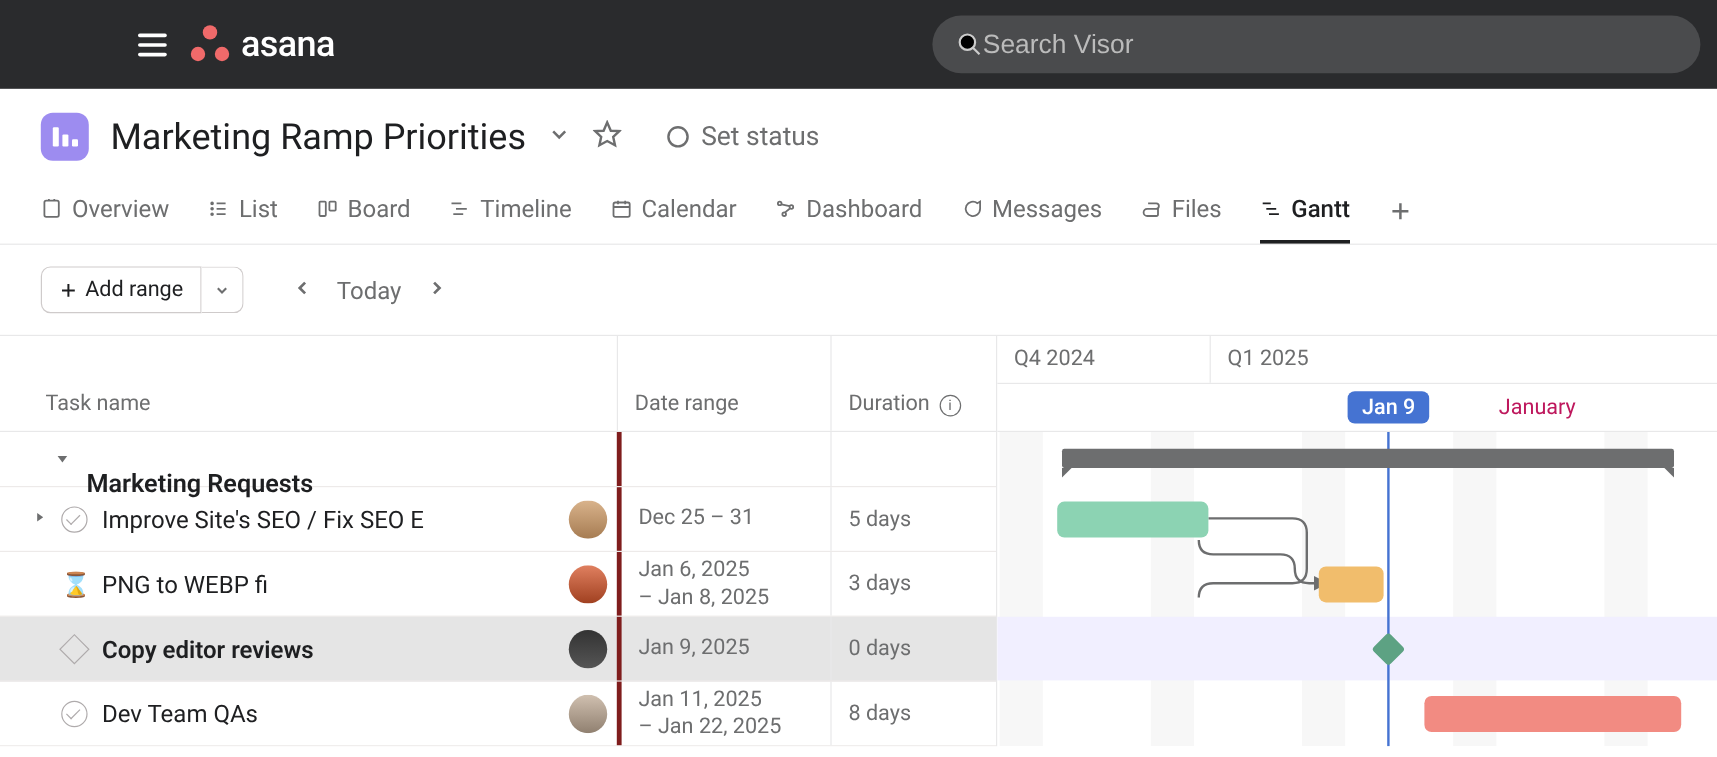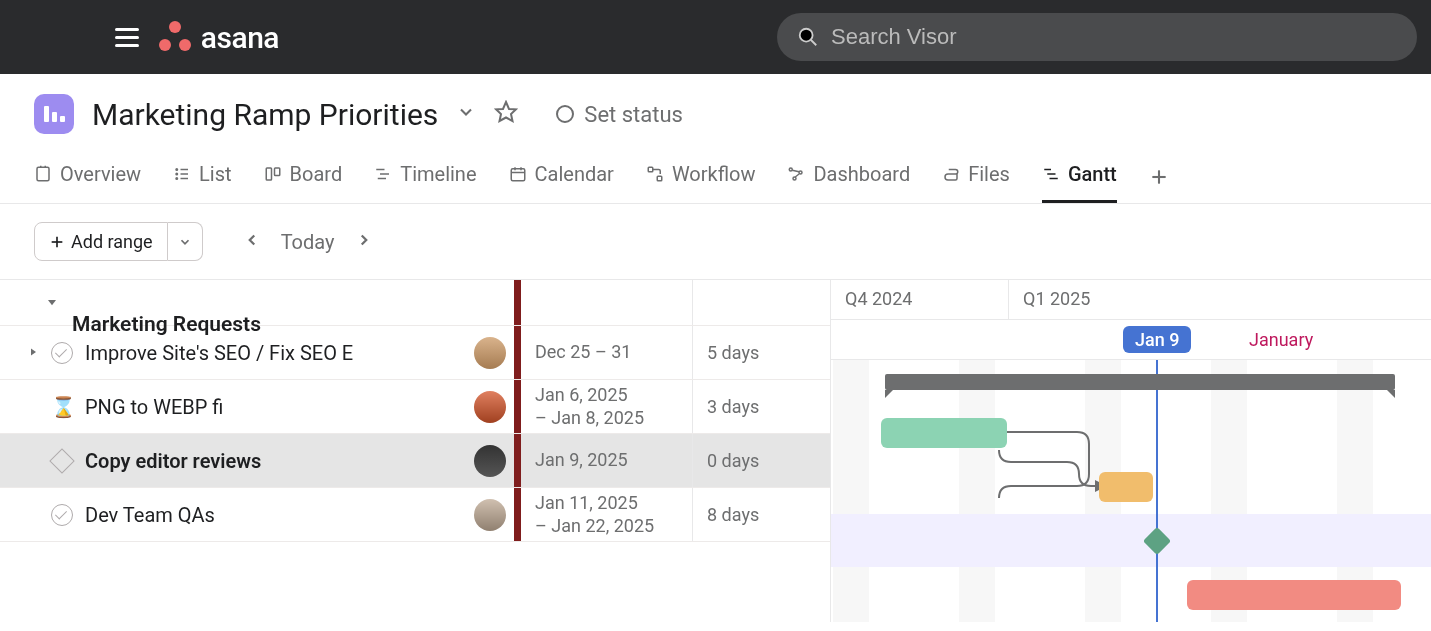--- a/index.html
+++ b/index.html
@@ -10,21 +10,21 @@
   .hamburger { display:flex; flex-direction:column; gap:5px; cursor:pointer; }
   .hamburger span { width:24px; height:3px; background:#fff; border-radius:2px; }
   .logo { display:flex; align-items:center; gap:8px; }
   .logo-dots { position:relative; width:36px; height:36px; }
   .logo-dots span { position:absolute; width:12px; height:12px; background:#f06a6a; border-radius:50%; }
   .logo-dots span:nth-child(1){ top:2px; left:12px;}
   .logo-dots span:nth-child(2){ bottom:4px; left:2px;}
   .logo-dots span:nth-child(3){ bottom:4px; right:2px;}
   .logo-text { color:#fff; font-size:30px; font-weight:500; letter-spacing:-0.5px; }
   .search-wrap { margin-left: 480px; }
-  .search { background:#4a4b4d; border-radius:24px; height:48px; width:640px; display:flex; align-items:center; padding:0 20px; gap:12px; }
+  .search { background:#4a4b4d; border-radius:24px; height:48px; width:640px; display:flex; align-items:center; padding:0 20px; }
   .search svg { stroke:#ccc; }
   .search input { background:transparent; border:none; color:#ddd; font-size:22px; flex:1; outline:none; }
   .search input::placeholder { color:#bbb; }
 
   
   .proj-header { display:flex; align-items:center; gap:18px; padding: 20px 34px 10px 34px; }
   .proj-icon { width:40px; height:40px; background:#9d8cf0; border-radius:10px; display:flex; align-items:center; justify-content:center; }
   .proj-icon-inner { display:flex; gap:3px; align-items:flex-end;}
   .proj-icon-inner span { width:5px; background:#fff; border-radius:1px;}
   .proj-icon-inner span:nth-child(1){height:16px;}
@@ -73,21 +73,21 @@
   .section-toggle { color:#6d6e6f; }
   .section-name { font-weight:600; font-size:21px;margin-top:43px;}
   .task-toggle { color:#6d6e6f; font-size:14px;}
   .check-circle { width:22px; height:22px; border:1.5px solid #afabac; border-radius:50%; flex:none; position:relative;}
   .check-circle::after { content:""; position:absolute; left:6px; top:3px; width:5px; height:10px; border-right:1.5px solid #afabac; border-bottom:1.5px solid #afabac; transform:rotate(45deg);}
   .hourglass { color:#888; font-size:20px; flex:none; width:22px; text-align:center;}
   .diamond-outline { width:18px; height:18px; border:1.5px solid #afabac; transform:rotate(45deg); flex:none; margin:0 2px;}
   .task-name { overflow:hidden; text-overflow:ellipsis; white-space:nowrap; }
   .task-name.bold { font-weight:600; }
   .avatar { width:32px; height:32px; border-radius:50%; margin-left:auto; margin-right:8px; flex:none;}
-  .cell-date { width:178px; border-left:7px solid #7f1d1d; padding:0 14px; font-size:18px; color:#6d6e6f; height:100%; display:flex; flex-direction:column; justify-content:center; line-height:1.25;}
+  .cell-date { width:178px; border-left:4px solid #7f1d1d; padding:0 14px; font-size:18px; color:#6d6e6f; height:100%; display:flex; flex-direction:column; justify-content:center; line-height:1.25;}
   .cell-dur  { width:138px; border-left:1px solid #e8e8e9; padding:0 14px; font-size:18px; color:#6d6e6f; height:100%; display:flex; align-items:center;}
 
   
   .tl-header-top { height:40px; display:flex; border-bottom:1px solid #e8e8e9; }
   .tl-header-top .q { flex:none; padding:8px 14px; font-size:18px; color:#6d6e6f; border-right:1px solid #e8e8e9;}
   .tl-header-bot { height:40px; position:relative; border-bottom:1px solid #e8e8e9; }
   .pill { position:absolute; top:6px; background:#4573d2; color:#fff; font-size:18px; font-weight:500; padding:3px 12px; border-radius:6px;}
   .month-lbl { position:absolute; top:9px; color:#be185d; font-size:18px;}
   .tl-body { position:relative; }
   .tl-row { height:54px; position:relative; border-bottom:1px solid transparent;}
@@ -206,35 +206,33 @@
     <svg width="18" height="18" viewBox="0 0 24 24" stroke-width="2">
         <rect x="3" y="5" width="18" height="16" rx="2"></rect>
         <line x1="3" y1="10" x2="21" y2="10"></line>
         <line x1="8" y1="3" x2="8" y2="7"></line>
         <line x1="16" y1="3" x2="16" y2="7"></line>
       </svg>
     <span>Calendar</span>
   </div>
   <div class="tab">
     <svg width="18" height="18" viewBox="0 0 24 24" stroke-width="2">
-        <rect x="3" y="3" width="6" height="6" rx="1"></rect>
-        <rect x="15" y="15" width="6" height="6" rx="1"></rect>
-        <path d="M9 6h8a2 2 0 0 1 2 2v4"></path>
-      </svg>
-    <span>Workflow</span>
-  </div>
-  <div class="tab">
-    <svg width="18" height="18" viewBox="0 0 24 24" stroke-width="2">
         <circle cx="5" cy="6" r="2"></circle>
         <circle cx="18" cy="10" r="2"></circle>
         <circle cx="10" cy="18" r="2"></circle>
         <line x1="7" y1="7" x2="16" y2="9"></line>
         <line x1="16" y1="12" x2="11" y2="16"></line>
       </svg>
     <span>Dashboard</span>
+  </div>
+  <div class="tab">
+    <svg width="18" height="18" viewBox="0 0 24 24" stroke-width="2">
+        <path d="M21 12a8 8 0 1 1-3-6.2L21 4v8z"></path>
+      </svg>
+    <span>Messages</span>
   </div>
   <div class="tab">
     <svg width="18" height="18" viewBox="0 0 24 24" stroke-width="2">
         <path d="M20 12v6a2 2 0 0 1-2 2H8a4 4 0 0 1 0-8h10a3 3 0 0 0 0-6H9"></path>
       </svg>
     <span>Files</span>
   </div>
   <div class="tab active">
     <svg width="18" height="18" viewBox="0 0 24 24" stroke-width="2">
         <line x1="3" y1="6" x2="12" y2="6"></line>
@@ -276,20 +274,28 @@
     <div class="arrow">
       <svg width="18" height="18" viewBox="0 0 24 24" fill="none" stroke="#6d6e6f" stroke-width="3">
           <polyline points="9 18 15 12 9 6"></polyline>
         </svg>
     </div>
   </div>
 </div>
 
 <div class="gantt">
   <div class="left-pane">
+    <div class="col-headers">
+      <div class="col-task">Task name</div>
+      <div class="col-date">Date range</div>
+      <div class="col-dur">
+        <span>Duration</span>
+        <span class="info-circ">i</span>
+      </div>
+    </div>
 
     <div class="row section">
       <div class="cell-task">
         <span class="section-toggle">
           <svg width="16" height="16" viewBox="0 0 24 24" fill="#6d6e6f">
               <polygon points="6 9 18 9 12 17"></polygon>
             </svg>
         </span>
         <span class="section-name">Marketing Requests</span>
       </div>

